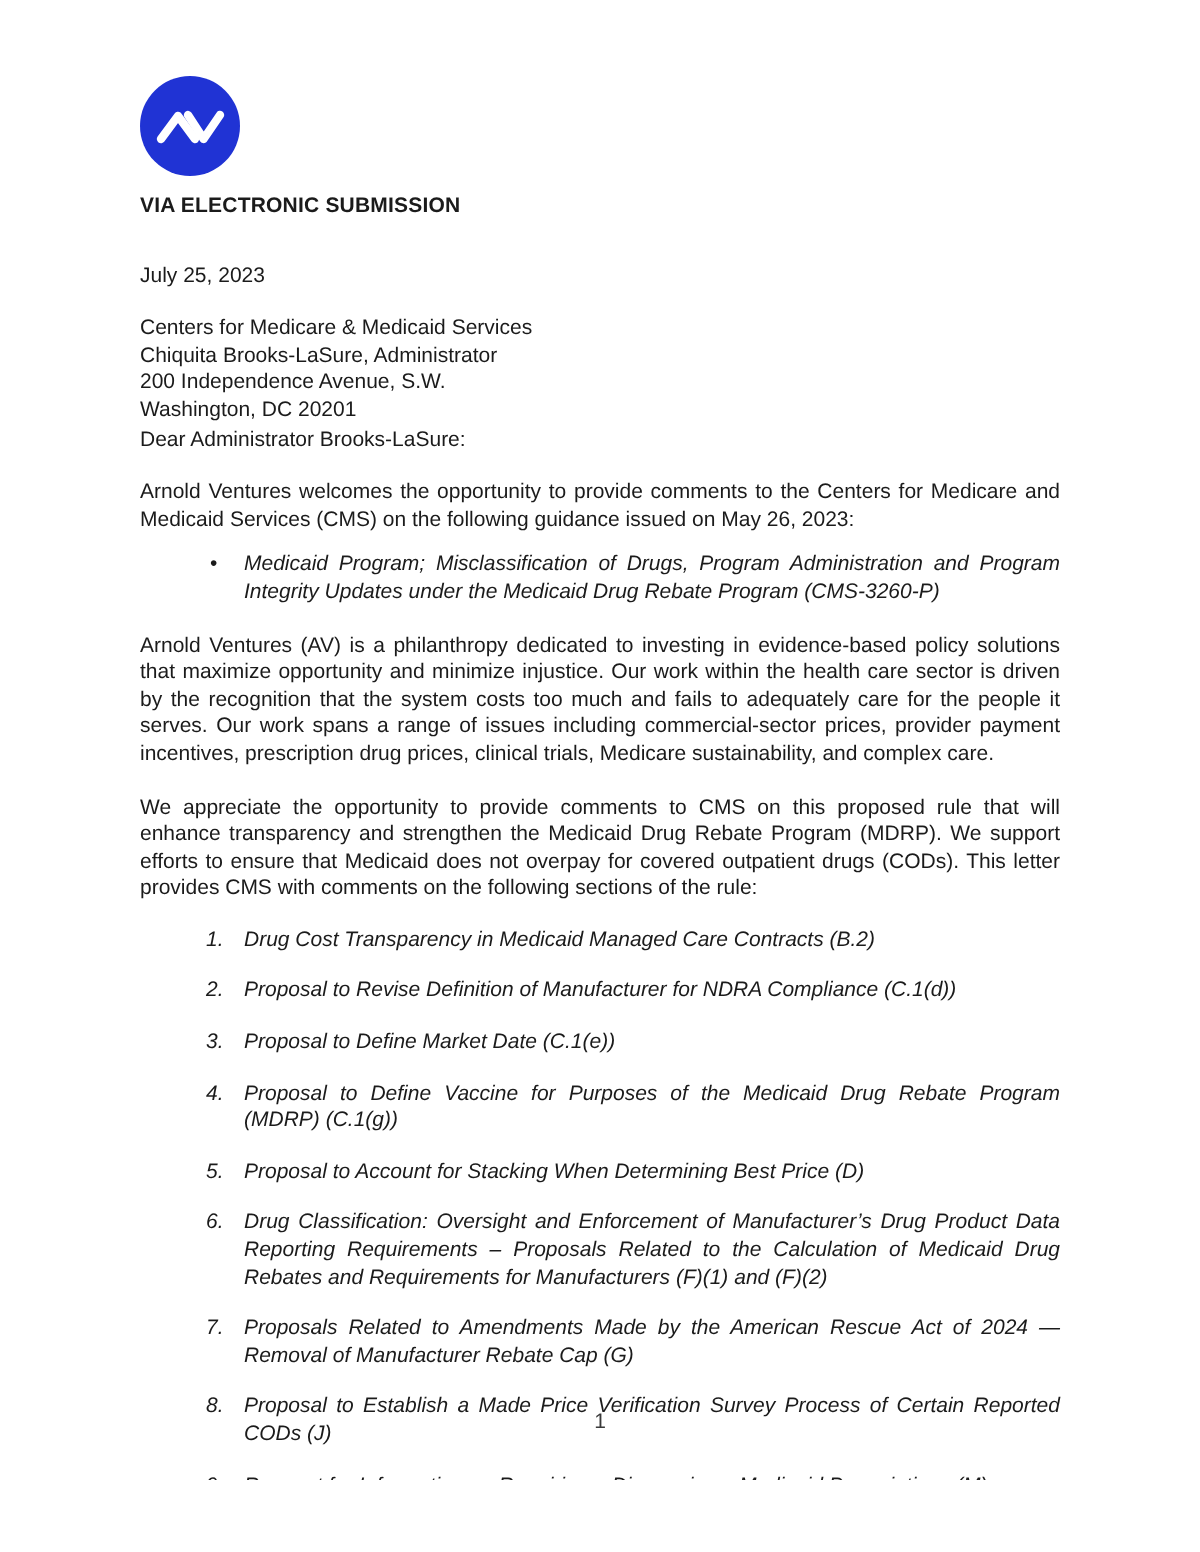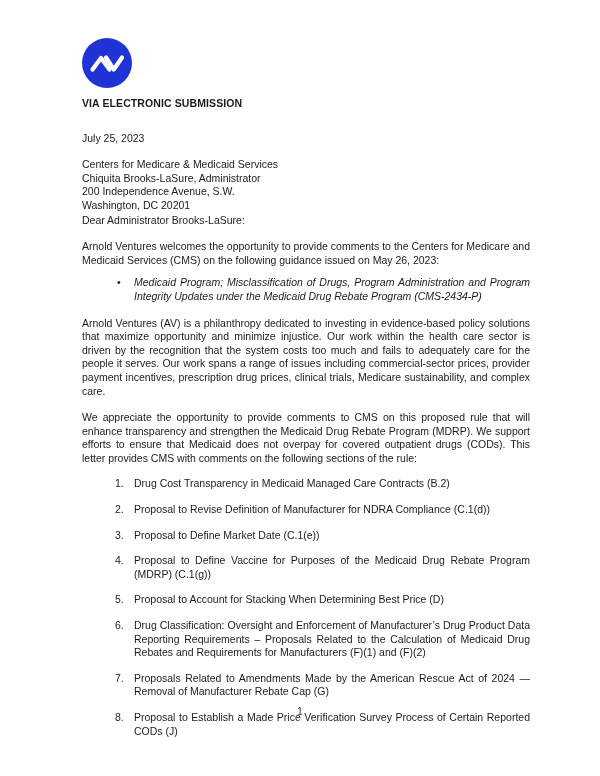--- a/index.html
+++ b/index.html
@@ -11,21 +11,20 @@
     position: relative;
     width: 600px;
     height: 740px;
     background: #ffffff;
     overflow: hidden;
     font-family: "Liberation Sans", sans-serif;
     font-size: 10.5px;
     line-height: 13.6px;
     color: #1b1b1b;
     box-sizing: border-box;
-    padding-left: 12px;
   }
   .content {
     padding: 38px 70px 0 70px;
   }
   .logo {
     width: 50px;
     height: 50px;
   }
   .logo svg {
     display: block;
@@ -68,20 +67,21 @@
   }
   ol.sections-list {
     margin: 9px 0 0 0;
     padding: 0 0 0 52px;
     list-style: none;
     counter-reset: sec;
   }
   ol.sections-list li {
     counter-increment: sec;
     position: relative;
+    font-style: italic;
     text-align: justify;
     margin-top: 12px;
   }
   ol.sections-list li::before {
     content: counter(sec) ".";
     position: absolute;
     left: -19px;
   }
   .page-number {
     position: absolute;
@@ -115,21 +115,21 @@
       <div>Chiquita Brooks-LaSure, Administrator</div>
       <div>200 Independence Avenue, S.W.</div>
       <div>Washington, DC 20201</div>
     </div>
 
     <div class="salutation">Dear Administrator Brooks-LaSure:</div>
 
     <p class="para">Arnold Ventures welcomes the opportunity to provide comments to the Centers for Medicare and Medicaid Services (CMS) on the following guidance issued on May 26, 2023:</p>
 
     <ul class="bullet-list">
-      <li>Medicaid Program; Misclassification of Drugs, Program Administration and Program Integrity Updates under the Medicaid Drug Rebate Program (CMS-2434-P)</li>
+      <li>Medicaid Program; Misclassification of Drugs, Program Administration and Program Integrity Updates under the Medicaid Drug Rebate Program (CMS-3260-P)</li>
     </ul>
 
     <p class="para">Arnold Ventures (AV) is a philanthropy dedicated to investing in evidence-based policy solutions that maximize opportunity and minimize injustice. Our work within the health care sector is driven by the recognition that the system costs too much and fails to adequately care for the people it serves. Our work spans a range of issues including commercial-sector prices, provider payment incentives, prescription drug prices, clinical trials, Medicare sustainability, and complex care.</p>
 
     <p class="para">We appreciate the opportunity to provide comments to CMS on this proposed rule that will enhance transparency and strengthen the Medicaid Drug Rebate Program (MDRP). We support efforts to ensure that Medicaid does not overpay for covered outpatient drugs (CODs). This letter provides CMS with comments on the following sections of the rule:</p>
 
     <ol class="sections-list">
       <li>Drug Cost Transparency in Medicaid Managed Care Contracts (B.2)</li>
       <li>Proposal to Revise Definition of Manufacturer for NDRA Compliance (C.1(d))</li>
       <li>Proposal to Define Market Date (C.1(e))</li>

